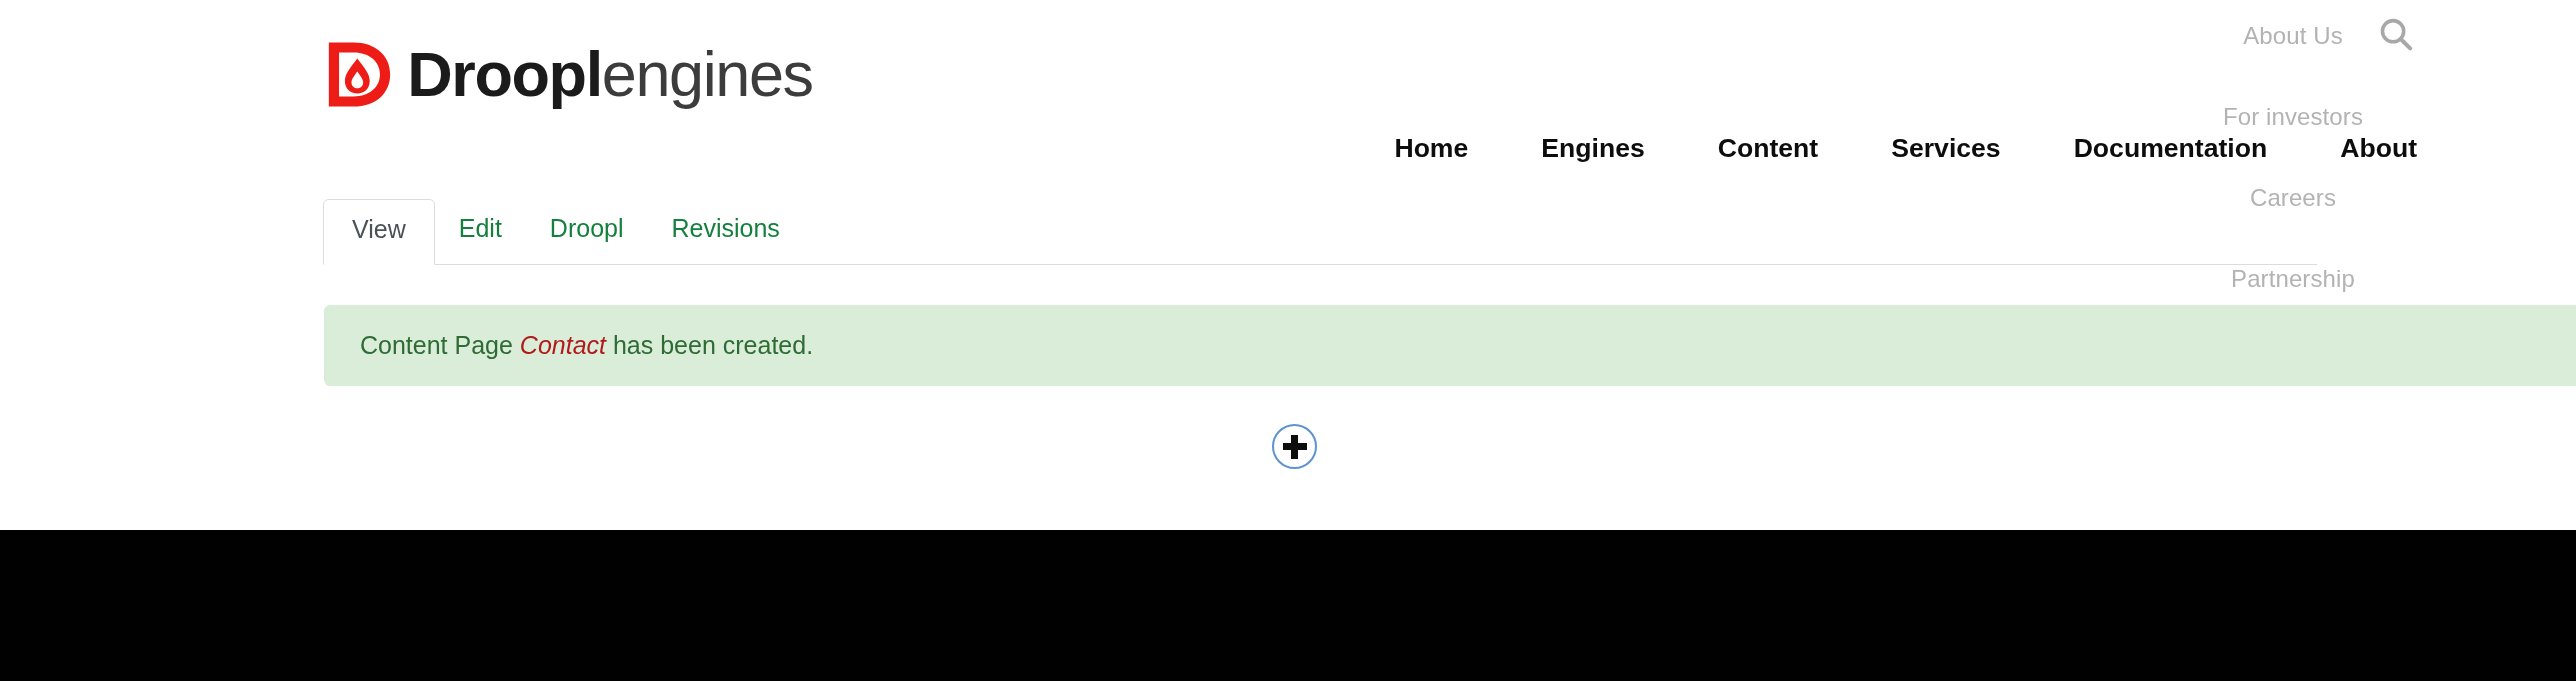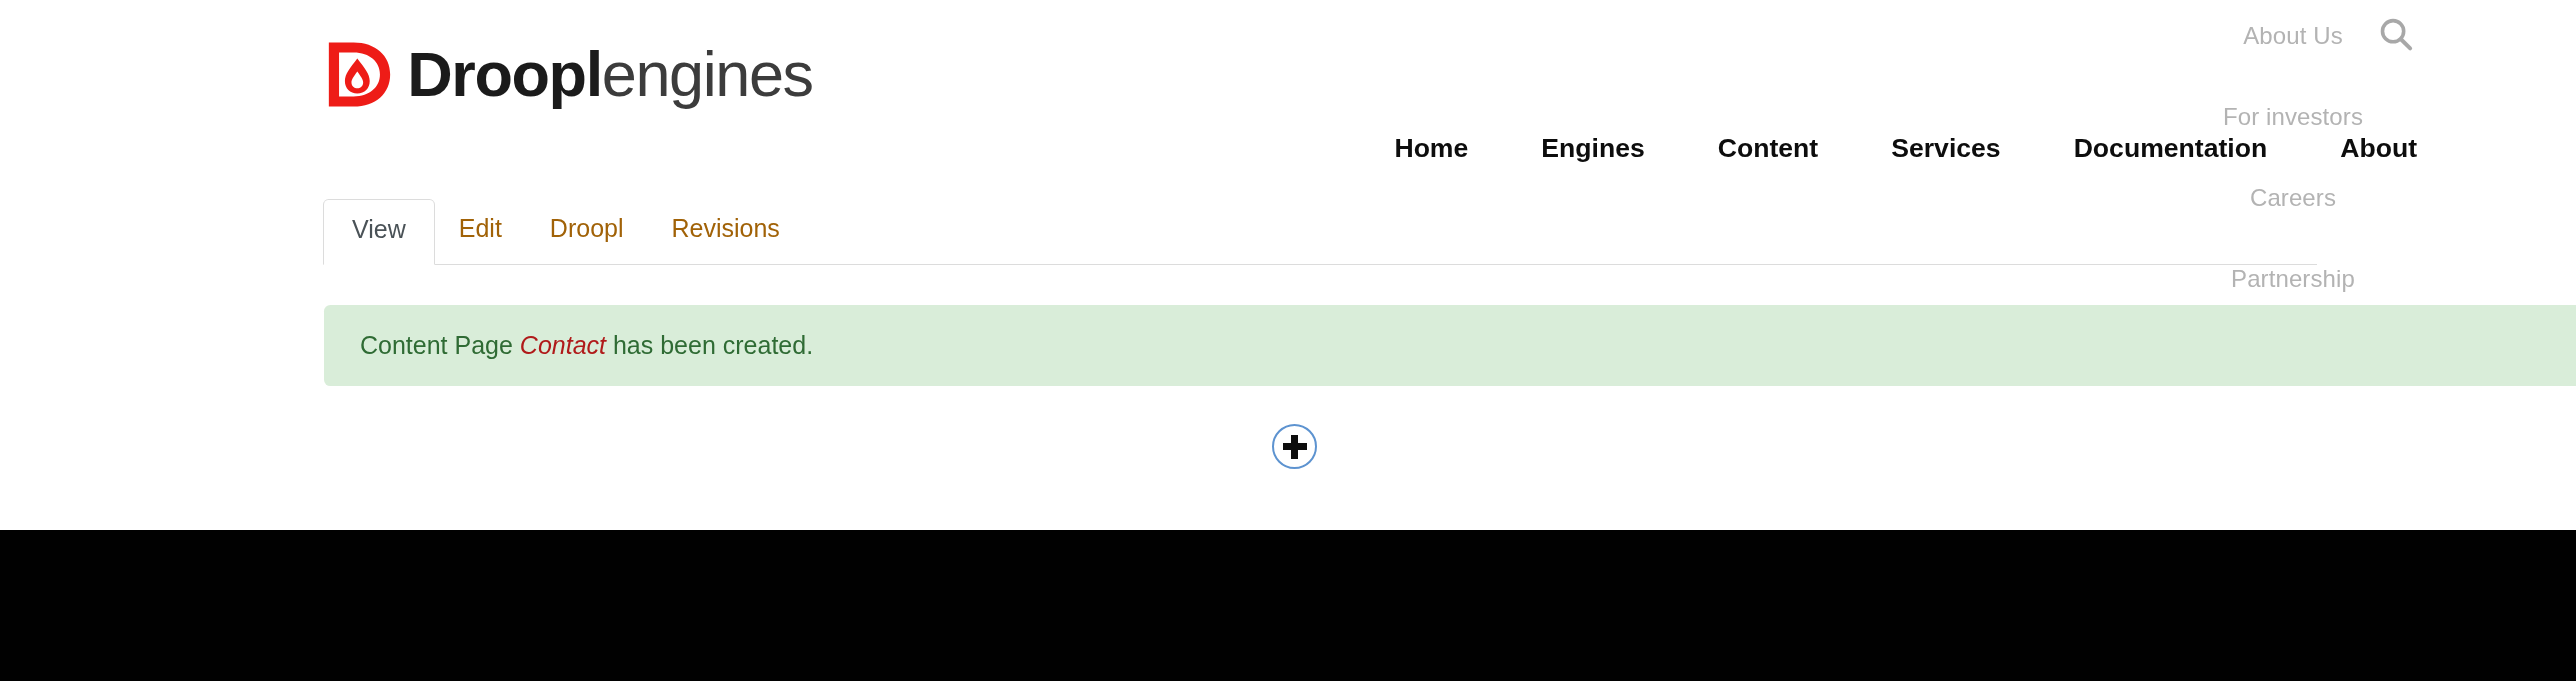--- a/index.html
+++ b/index.html
@@ -96,21 +96,21 @@
     left: 323px;
     top: 199px;
     width: 1994px;
     height: 66px;
     border-bottom: 1.4px solid #dcdcdc;
     display: flex;
   }
   .tab {
     font-size: 25px;
     padding: 14px 24px 14px 24px;
-    color: #a16207;
+    color: #15803d;
     cursor: pointer;
     white-space: nowrap;
     position: relative;
     line-height: 1.2;
   }
   .tab.active {
     color: #4a5257;
     background: #ffffff;
     border: 1.4px solid #dcdcdc;
     border-bottom: 1.4px solid #ffffff;

